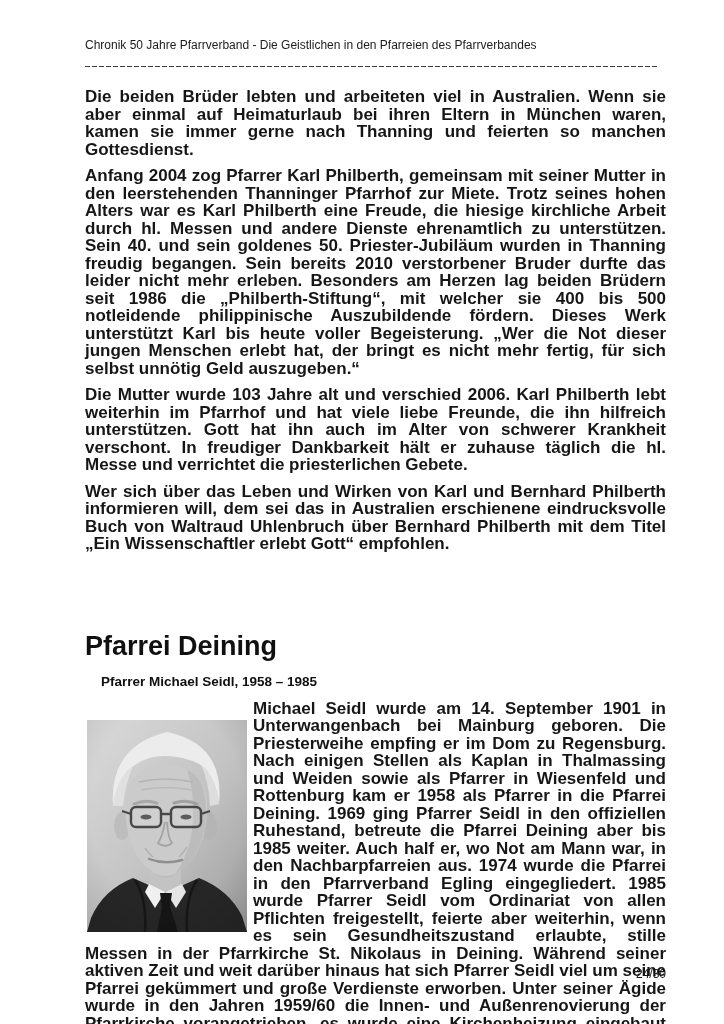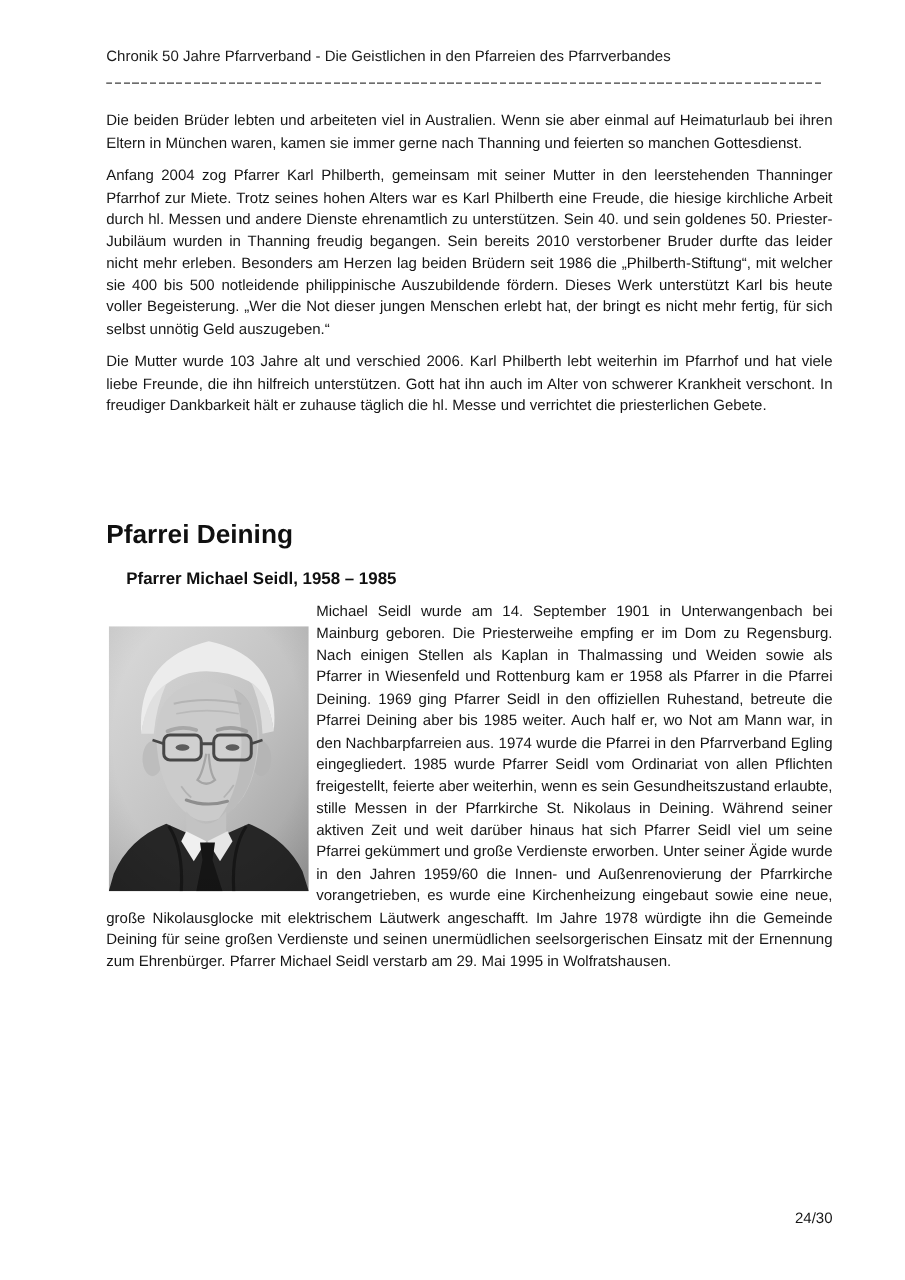--- a/index.html
+++ b/index.html
@@ -27,30 +27,31 @@
   .header-rule {
     margin-top: 13px;
     height: 2px;
     width: 574px;
     background: repeating-linear-gradient(90deg, #3d3d3d 0 5px, rgba(0,0,0,0) 5px 7px);
     background-size: 100% 1.4px;
     background-repeat: no-repeat;
     background-position: 0 0;
   }
   .body-para {
-    font-size: 12px;
+    font-size: 17px;
     line-height: 17.5px;
     text-align: justify;
     color: #161616;
     margin-top: 9px;
+    font-weight: bold;
   }
   .body-para.first { margin-top: 20px; }
   .section-heading {
     margin-top: 81px;
-    font-size: 21px;
+    font-size: 27px;
     line-height: 25px;
     font-weight: bold;
     color: #101010;
   }
   .sub-heading {
     margin-top: 14px;
     font-size: 13.5px;
     line-height: 17px;
     font-weight: bold;
     color: #101010;
@@ -85,20 +86,21 @@
     <div class="running-header">Chronik 50 Jahre Pfarrverband - Die Geistlichen in den Pfarreien des Pfarrverbandes</div>
 
     <div class="header-rule"></div>
 
     <p class="body-para first">Die beiden Brüder lebten und arbeiteten viel in Australien. Wenn sie aber einmal auf Heimaturlaub bei ihren Eltern in München waren, kamen sie immer gerne nach Thanning und feierten so manchen Gottesdienst.</p>
 
     <p class="body-para">Anfang 2004 zog Pfarrer Karl Philberth, gemeinsam mit seiner Mutter in den leerstehenden Thanninger Pfarrhof zur Miete. Trotz seines hohen Alters war es Karl Philberth eine Freude, die hiesige kirchliche Arbeit durch hl. Messen und andere Dienste ehrenamtlich zu unterstützen. Sein 40. und sein goldenes 50. Priester-Jubiläum wurden in Thanning freudig begangen. Sein bereits 2010 verstorbener Bruder durfte das leider nicht mehr erleben. Besonders am Herzen lag beiden Brüdern seit 1986 die „Philberth-Stiftung“, mit welcher sie 400 bis 500 notleidende philippinische Auszubildende fördern. Dieses Werk unterstützt Karl bis heute voller Begeisterung. „Wer die Not dieser jungen Menschen erlebt hat, der bringt es nicht mehr fertig, für sich selbst unnötig Geld auszugeben.“</p>
 
     <p class="body-para">Die Mutter wurde 103 Jahre alt und verschied 2006. Karl Philberth lebt weiterhin im Pfarrhof und hat viele liebe Freunde, die ihn hilfreich unterstützen. Gott hat ihn auch im Alter von schwerer Krankheit verschont. In freudiger Dankbarkeit hält er zuhause täglich die hl. Messe und verrichtet die priesterlichen Gebete.</p>
 
+    <p class="body-para">Wer sich über das Leben und Wirken von Karl und Bernhard Philberth informieren will, dem sei das in Australien erschienene eindrucksvolle Buch von Waltraud Uhlenbruch über Bernhard Philberth mit dem Titel „Ein Wissenschaftler erlebt Gott“ empfohlen.</p>
 
     <h1 class="section-heading">Pfarrei Deining</h1>
 
     <h2 class="sub-heading">Pfarrer Michael Seidl, 1958 – 1985</h2>
 
     <div class="seidl-block">
       <span class="photo">
         <svg viewBox="0 0 160 212" xmlns="http://www.w3.org/2000/svg">
           <defs>
             <linearGradient id="bgGrad" x1="0" y1="0" x2="1" y2="1">

